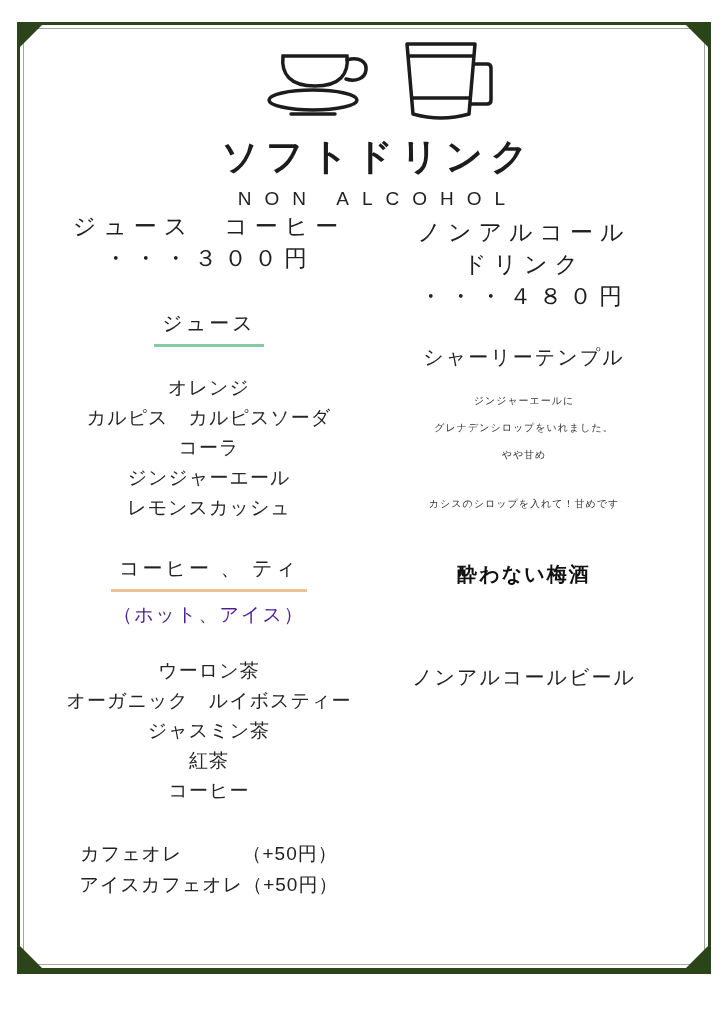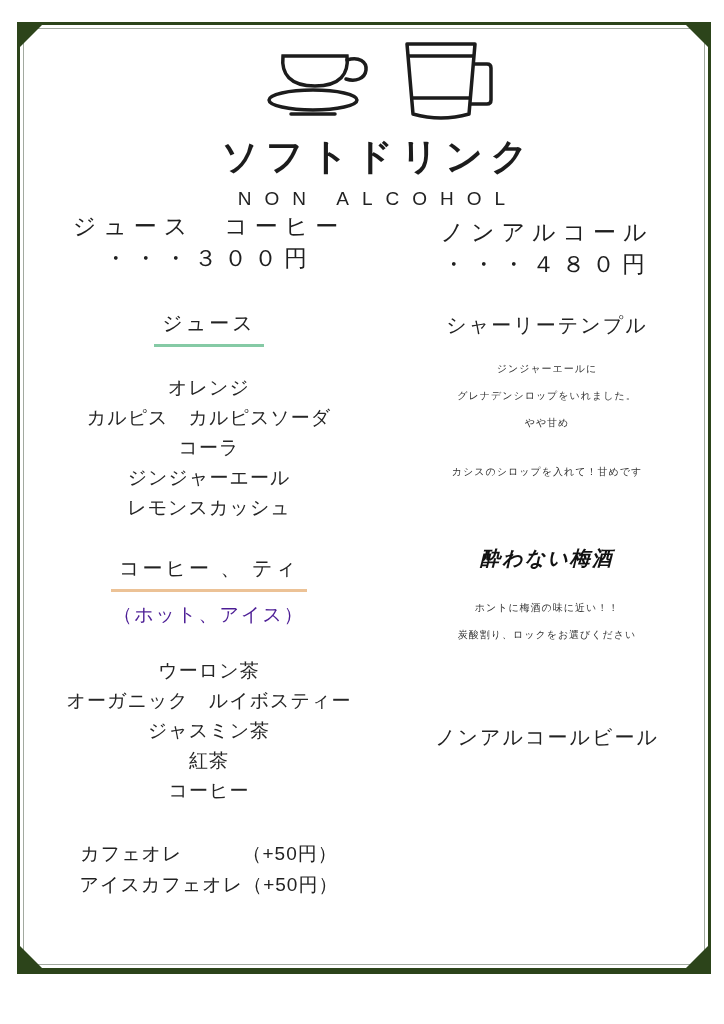--- a/index.html
+++ b/index.html
@@ -29,21 +29,21 @@
     margin-top:8px;font-family:"DejaVu Serif",serif;font-weight:700;
     font-size:37px;letter-spacing:7px;color:#1c1c1c;
   }
   .page-subtitle{
     margin-top:6px;font-size:19px;font-weight:400;letter-spacing:13px;color:#222;
   }
 
   
   .col{position:absolute;text-align:center;}
   .col-left{left:38px;width:342px;top:210px;}
-  .col-right{left:392px;width:310px;top:216px;}
+  .col-right{left:369px;width:310px;top:216px;}
 
   .col-header{font-size:23px;letter-spacing:7px;line-height:32px;color:#1f1f1f;}
   .price-line{font-size:23px;letter-spacing:7px;line-height:32px;color:#1f1f1f;}
 
   .section-heading{
     display:inline-block;font-size:20px;letter-spacing:3px;color:#222;
     padding:0 8px 7px 8px;border-bottom:3px solid;
   }
   .u-juice{border-bottom-color:#85caa5;}
   .u-coffee{border-bottom-color:#ecc296;}
@@ -56,21 +56,21 @@
   .mt-coffee-items{margin-top:28px;}
   .notes{margin-top:32px;font-size:19px;line-height:31px;letter-spacing:1px;color:#222;}
 
   .r-item-name{font-size:20px;letter-spacing:2px;color:#222;}
   .r-item-name.bold{font-weight:700;color:#111;}
   .r-desc{font-size:10px;line-height:27px;letter-spacing:1px;color:#333;}
   .mt-r1{margin-top:32px;}
   .mt-r1d{margin-top:16px;}
   .mt-r2{margin-top:26px;}
   .mt-r2d{margin-top:22px;}
-  .mt-r3{margin-top:60px;font-style:italic;}
+  .mt-r3{margin-top:44px;}
   .mt-r3d{margin-top:22px;}
   .mt-r4{margin-top:76px;}
 
   svg{display:block;}
 </style>
 </head>
 <body>
 
 <div class="frame">
   <div class="frame-inner"></div>
@@ -131,33 +131,30 @@
   </ul>
 
   <div class="notes">
     <div>カフェオレ　　　（+50円）</div>
     <div>アイスカフェオレ（+50円）</div>
   </div>
 </div>
 
 <div class="col col-right">
   <div class="col-header">ノンアルコール</div>
+  <div class="col-header">ドリンク</div>
   <div class="price-line">・・・４８０円</div>
 
   <div class="r-item-name mt-r1">シャーリーテンプル</div>
   <div class="r-desc mt-r1d">
     <div>ジンジャーエールに</div>
     <div>グレナデンシロップをいれました。</div>
     <div>やや甘め</div>
   </div>
 
   <div class="r-desc mt-r2d">
     <div>カシスのシロップを入れて！甘めです</div>
   </div>
 
   <div class="r-item-name bold mt-r3">酔わない梅酒</div>
-  <div class="r-desc mt-r3d">
-    <div>ホントに梅酒の味に近い！！</div>
-    <div>炭酸割り、ロックをお選びください</div>
-  </div>
 
   <div class="r-item-name mt-r4">ノンアルコールビール</div>
 </div>
 
 </body></html>

